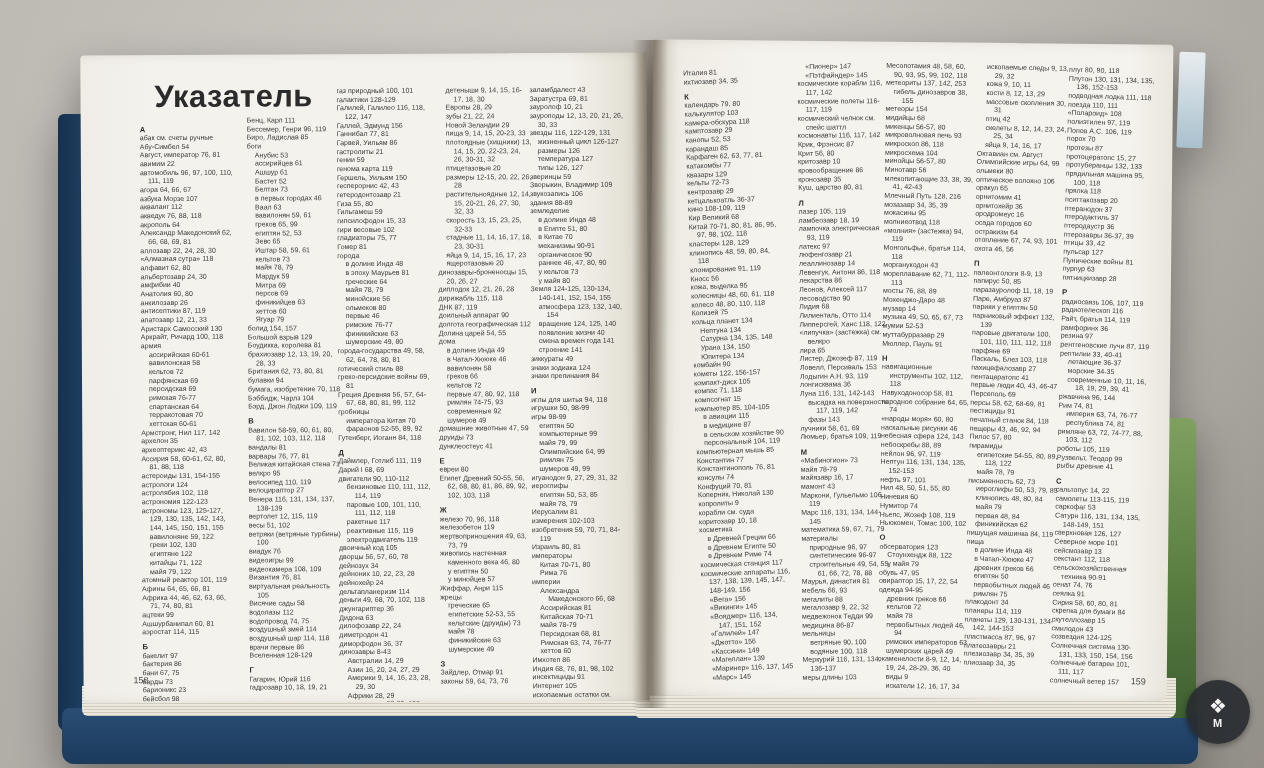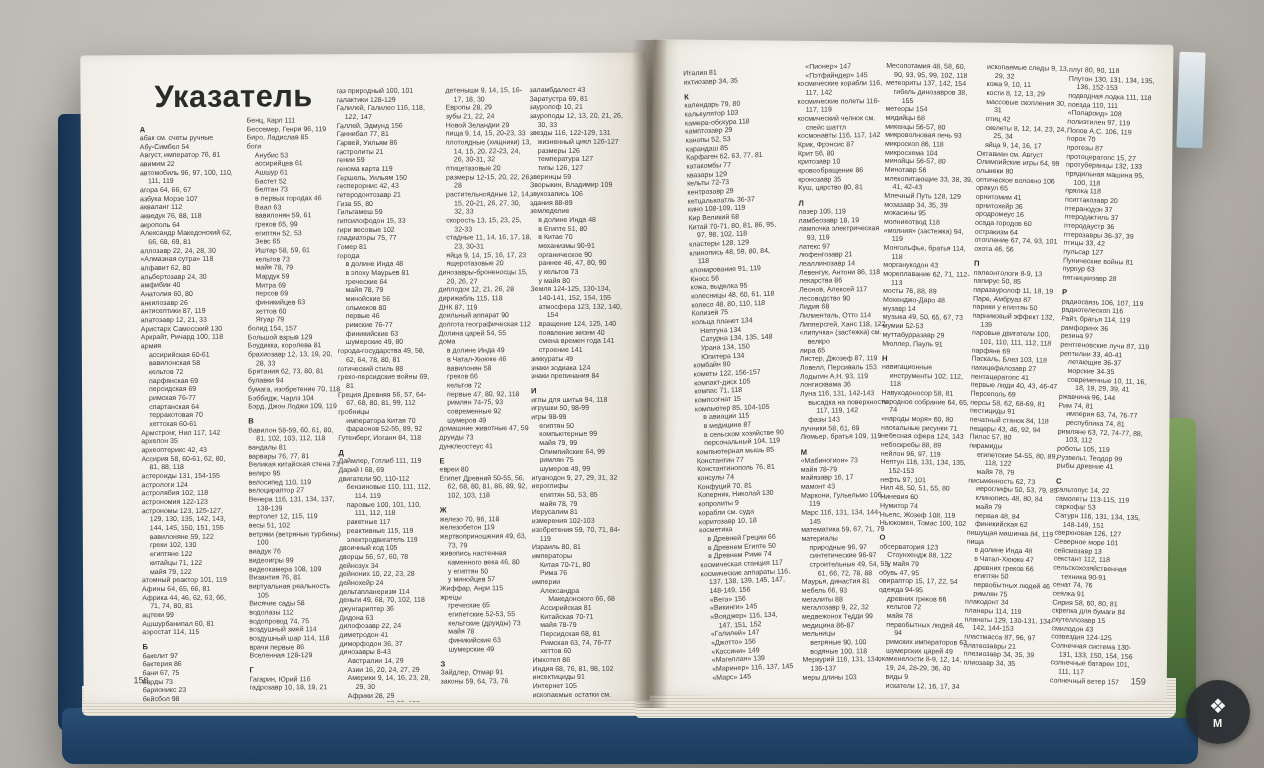--- a/index.html
+++ b/index.html
@@ -524,52 +524,52 @@
           <div class="entry">медвежонок Тедди 99</div>
           <div class="entry">медицина 86-87</div>
           <div class="entry">мельницы</div>
           <div class="entry sub">ветряные 90, 100</div>
           <div class="entry sub">водяные 100, 118</div>
           <div class="entry">Меркурий 116, 131, 134, 136-137</div>
           <div class="entry">меры длины 103</div>
         </div>
         <div class="col">
           <div class="entry">Месопотамия 48, 58, 60, 90, 93, 95, 99, 102, 118</div>
-          <div class="entry">метеориты 137, 142, 154</div>
+          <div class="entry">метеориты 137, 142, 253</div>
           <div class="entry sub">гибель динозавров 38, 155</div>
           <div class="entry">метеоры 154</div>
           <div class="entry">мидийцы 68</div>
           <div class="entry">микенцы 56-57, 80</div>
           <div class="entry">микроволновая печь 93</div>
           <div class="entry">микроскоп 86, 118</div>
           <div class="entry">микросхема 104</div>
           <div class="entry">минойцы 56-57, 80</div>
           <div class="entry">Минотавр 56</div>
           <div class="entry">млекопитающие 33, 38, 39, 41, 42-43</div>
-          <div class="entry">Млечный Путь 128, 129</div>
+          <div class="entry">Млечный Путь 128, 216</div>
           <div class="entry">мозазавр 34, 35, 39</div>
           <div class="entry">мокасины 95</div>
           <div class="entry">молниеотвод 118</div>
           <div class="entry">«молния» (застежка) 94, 119</div>
           <div class="entry">Монгольфье, братья 114, 118</div>
           <div class="entry">морганукодон 43</div>
           <div class="entry">мореплавание 62, 71, 112-113</div>
           <div class="entry">мосты 76, 88, 89</div>
           <div class="entry">Мохенджо-Даро 48</div>
           <div class="entry">музавр 14</div>
           <div class="entry">музыка 49, 50, 65, 67, 73</div>
           <div class="entry">мумии 52-53</div>
           <div class="entry">муттабурразавр 29</div>
           <div class="entry">Мюллер, Пауль 91</div>
           <div class="entry sect">Н</div>
           <div class="entry">навигационные инструменты 102, 112, 118</div>
           <div class="entry">Навуходоносор 58, 81</div>
           <div class="entry">народное собрание 64, 65, 74</div>
           <div class="entry">«народы моря» 60, 80</div>
-          <div class="entry">наскальные рисунки 71</div>
+          <div class="entry">наскальные рисунки 46</div>
           <div class="entry">небесная сфера 124, 143</div>
           <div class="entry">небоскребы 88, 89</div>
           <div class="entry">нейлон 96, 97, 119</div>
           <div class="entry">Нептун 116, 131, 134, 135, 152-153</div>
           <div class="entry">нефть 97, 101</div>
           <div class="entry">Нил 48, 50, 51, 55, 80</div>
           <div class="entry">Ниневия 60</div>
           <div class="entry">Нумитор 74</div>
           <div class="entry">Ньепс, Жозеф 108, 119</div>
           <div class="entry">Ньюкомен, Томас 100, 102</div>

